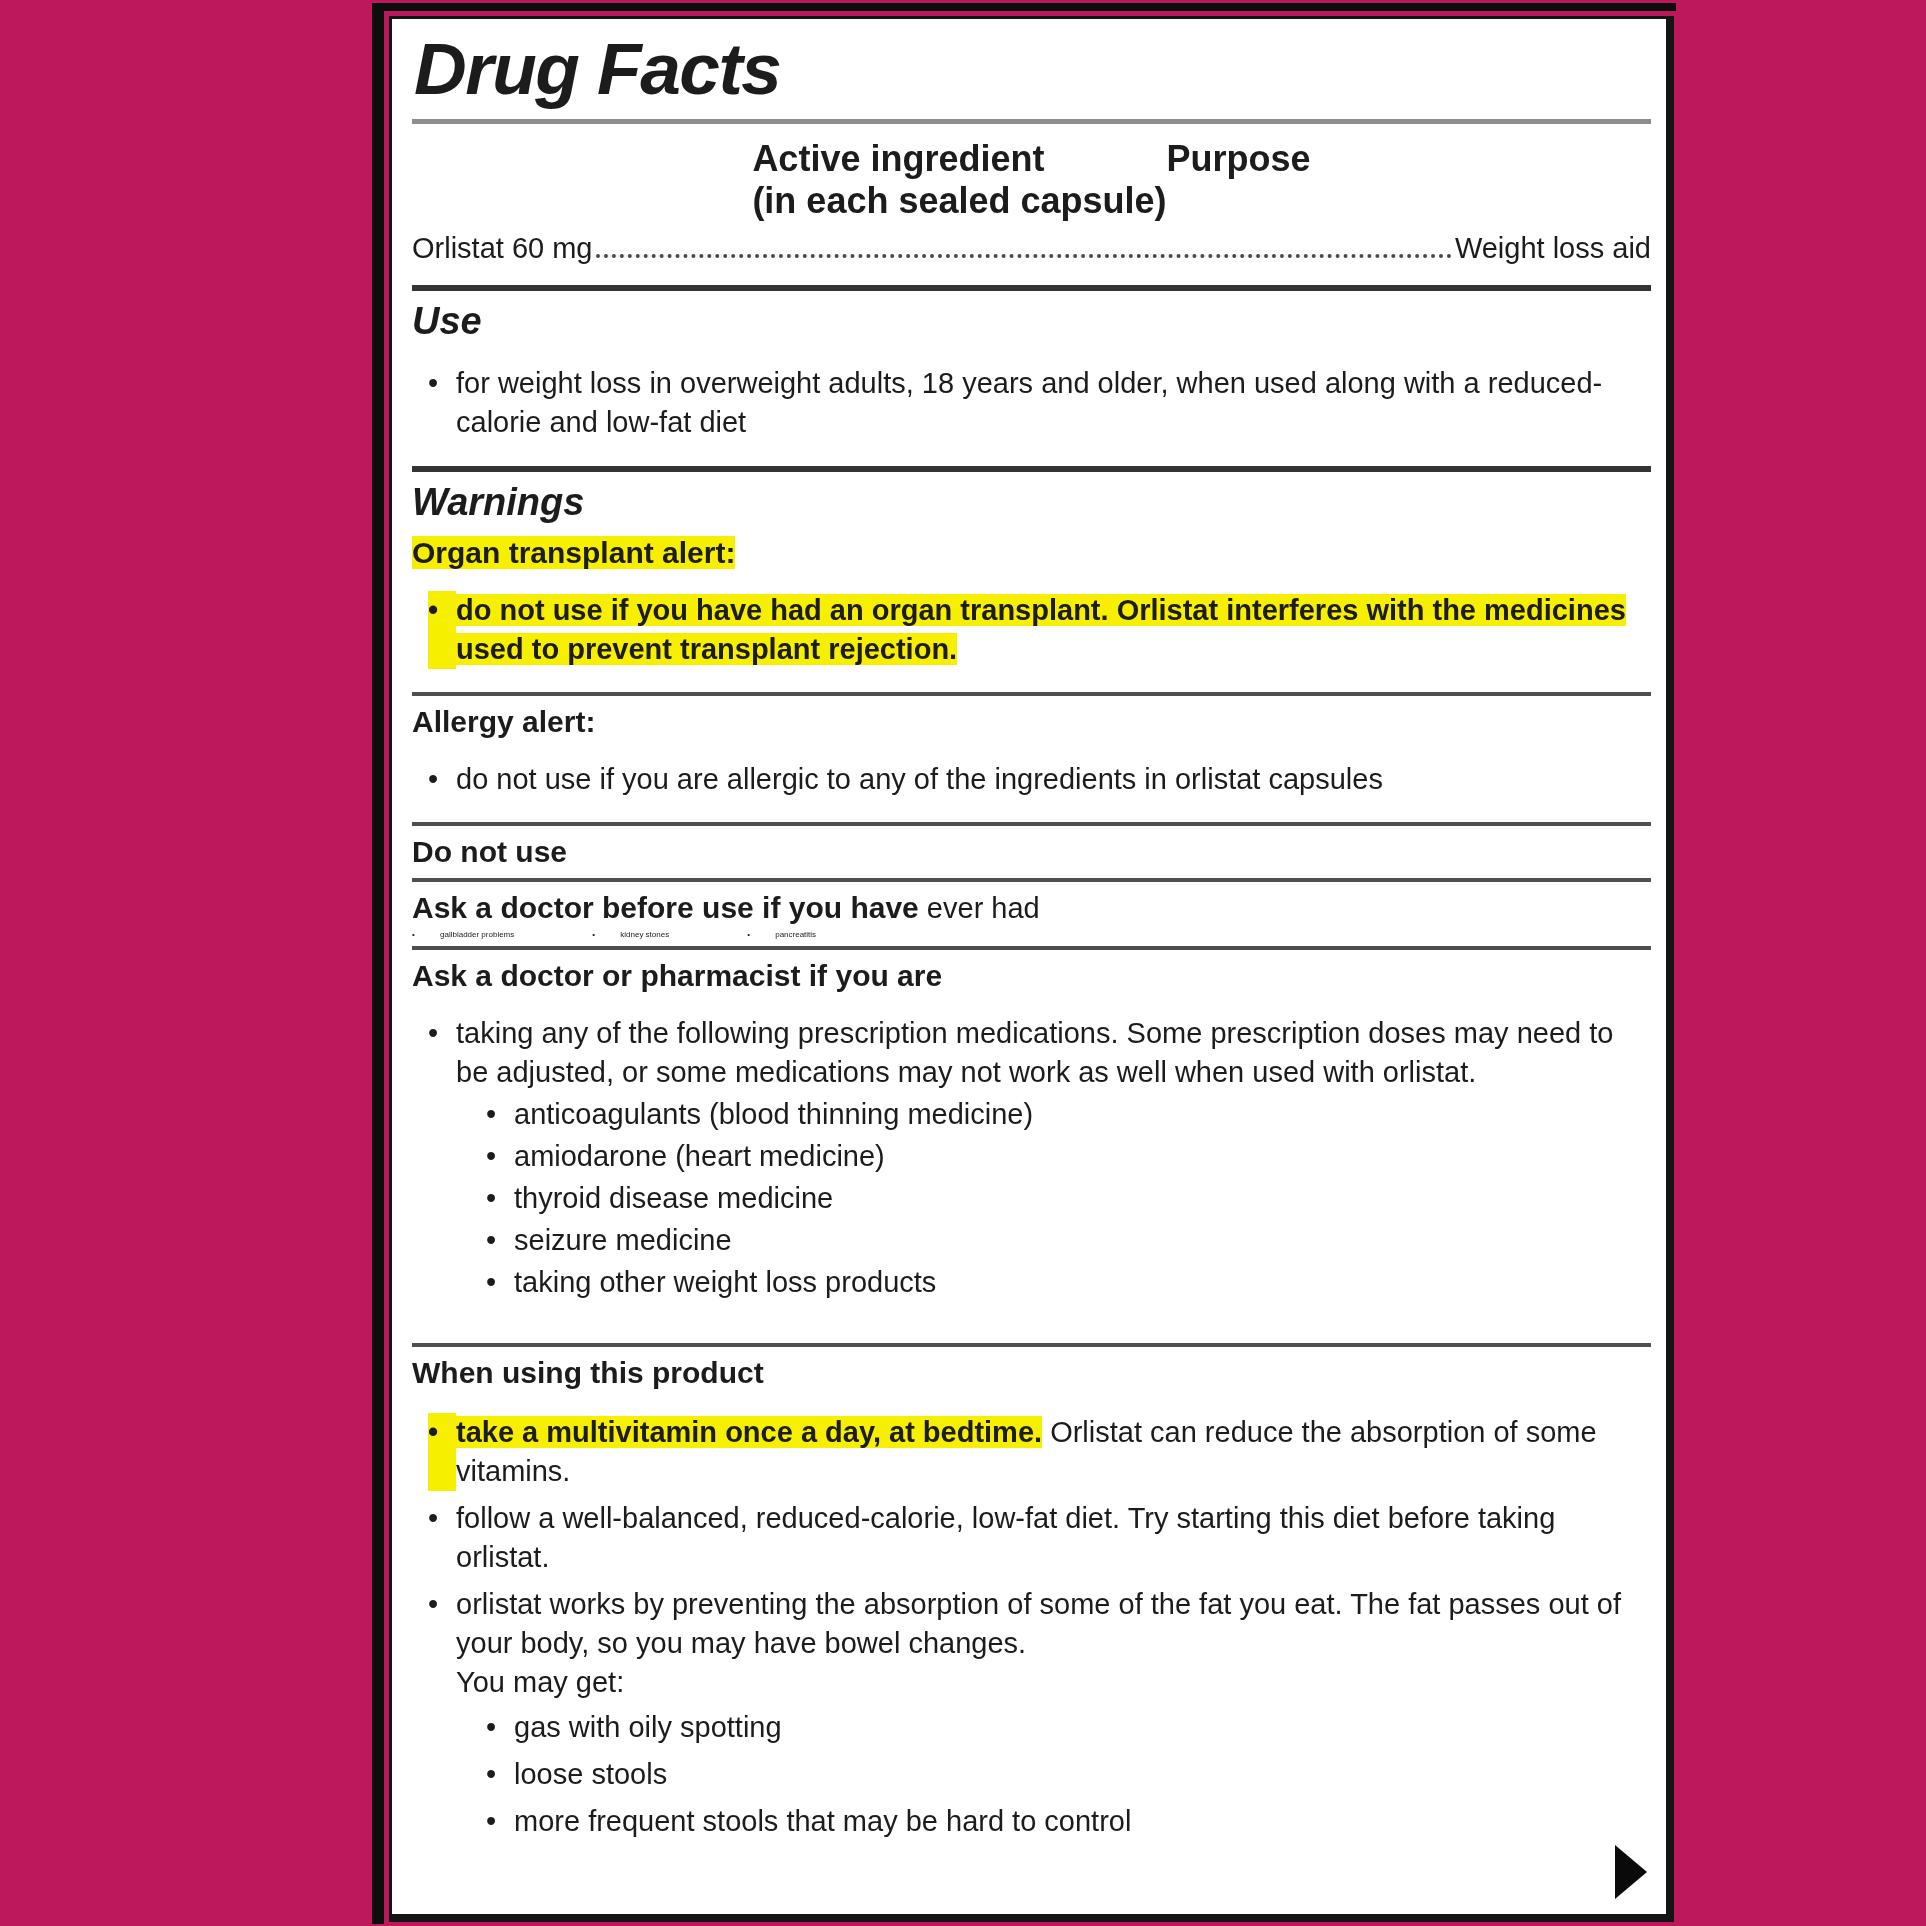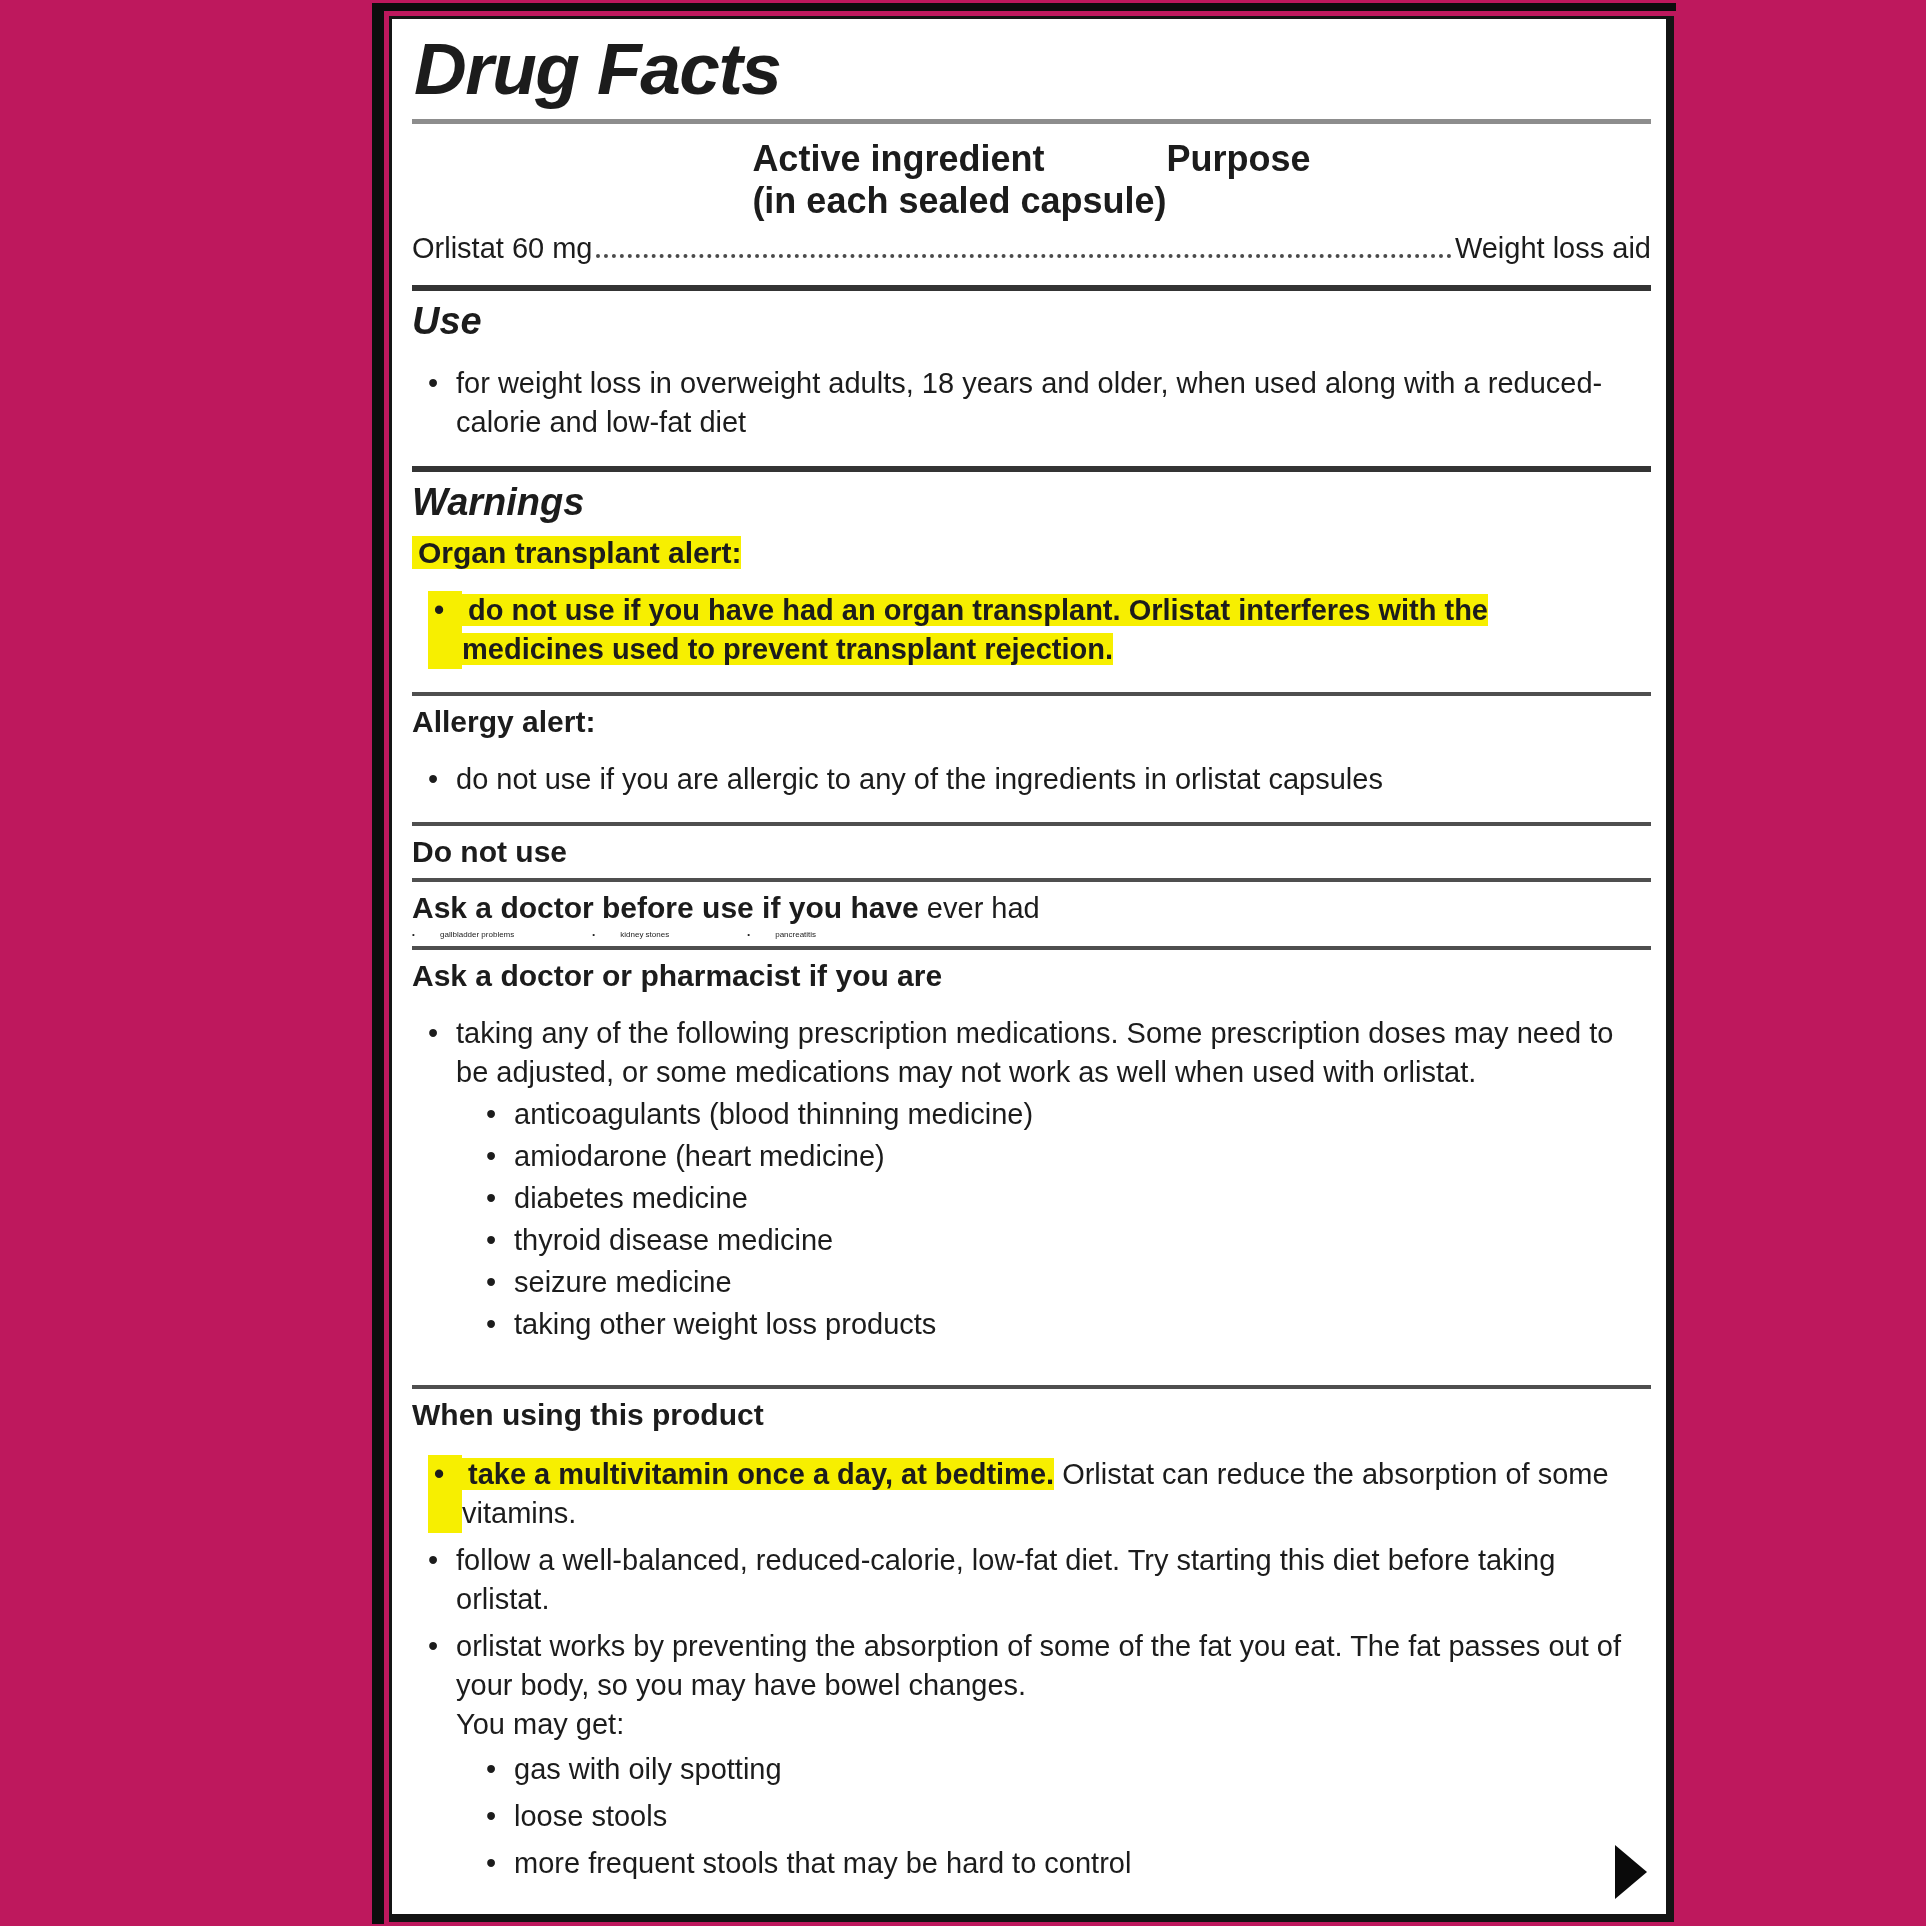--- a/index.html
+++ b/index.html
@@ -24,21 +24,21 @@
   .sec{padding:5px 0 7px;}
   .sec-head{font-size:38px;font-weight:bold;font-style:italic;line-height:50px;}
   .sh{font-size:30px;font-weight:bold;line-height:41px;}
   .body-text,li{font-size:29px;line-height:39px;}
   ul{list-style:none;margin:16px;padding:0;}
   li{display:flex;padding:1.5px 0;}
   .b{flex:0 0 28px;}
   .b::before{content:"•";}
   .li-text{flex:1;}
   .bold{font-weight:bold;}
-  .hl{background:#f7ef00;padding-left:6px;}
+  .hl{background:#f7ef00;}
   .wsub{padding:5px 0 6px;}
   .nest{margin-left:30px;margin-top:2px;}
   .cols{display:flex;gap:78px;padding:1.5px 0;}
   .cols .col-item{display:flex;}
   .spaced li{padding:4px 0;}
   .arrow{position:absolute;right:19px;bottom:15px;width:0;height:0;
     border-left:32px solid #0a0a0a;border-top:27px solid transparent;border-bottom:27px solid transparent;}
 </style>
 </head>
 <body>
@@ -139,24 +139,20 @@
                 <li>
                     <span class="b"></span>
                     <span class="li-text">anticoagulants (blood thinning medicine)</span>
                   </li>
                 <li>
                     <span class="b"></span>
                     <span class="li-text">amiodarone (heart medicine)</span>
                   </li>
                 <li>
                     <span class="b"></span>
-                    <span class="li-text">diabetes medicine</span>
-                  </li>
-                <li>
-                    <span class="b"></span>
                     <span class="li-text">thyroid disease medicine</span>
                   </li>
                 <li>
                     <span class="b"></span>
                     <span class="li-text">seizure medicine</span>
                   </li>
                 <li>
                     <span class="b"></span>
                     <span class="li-text">taking other weight loss products</span>
                   </li>

